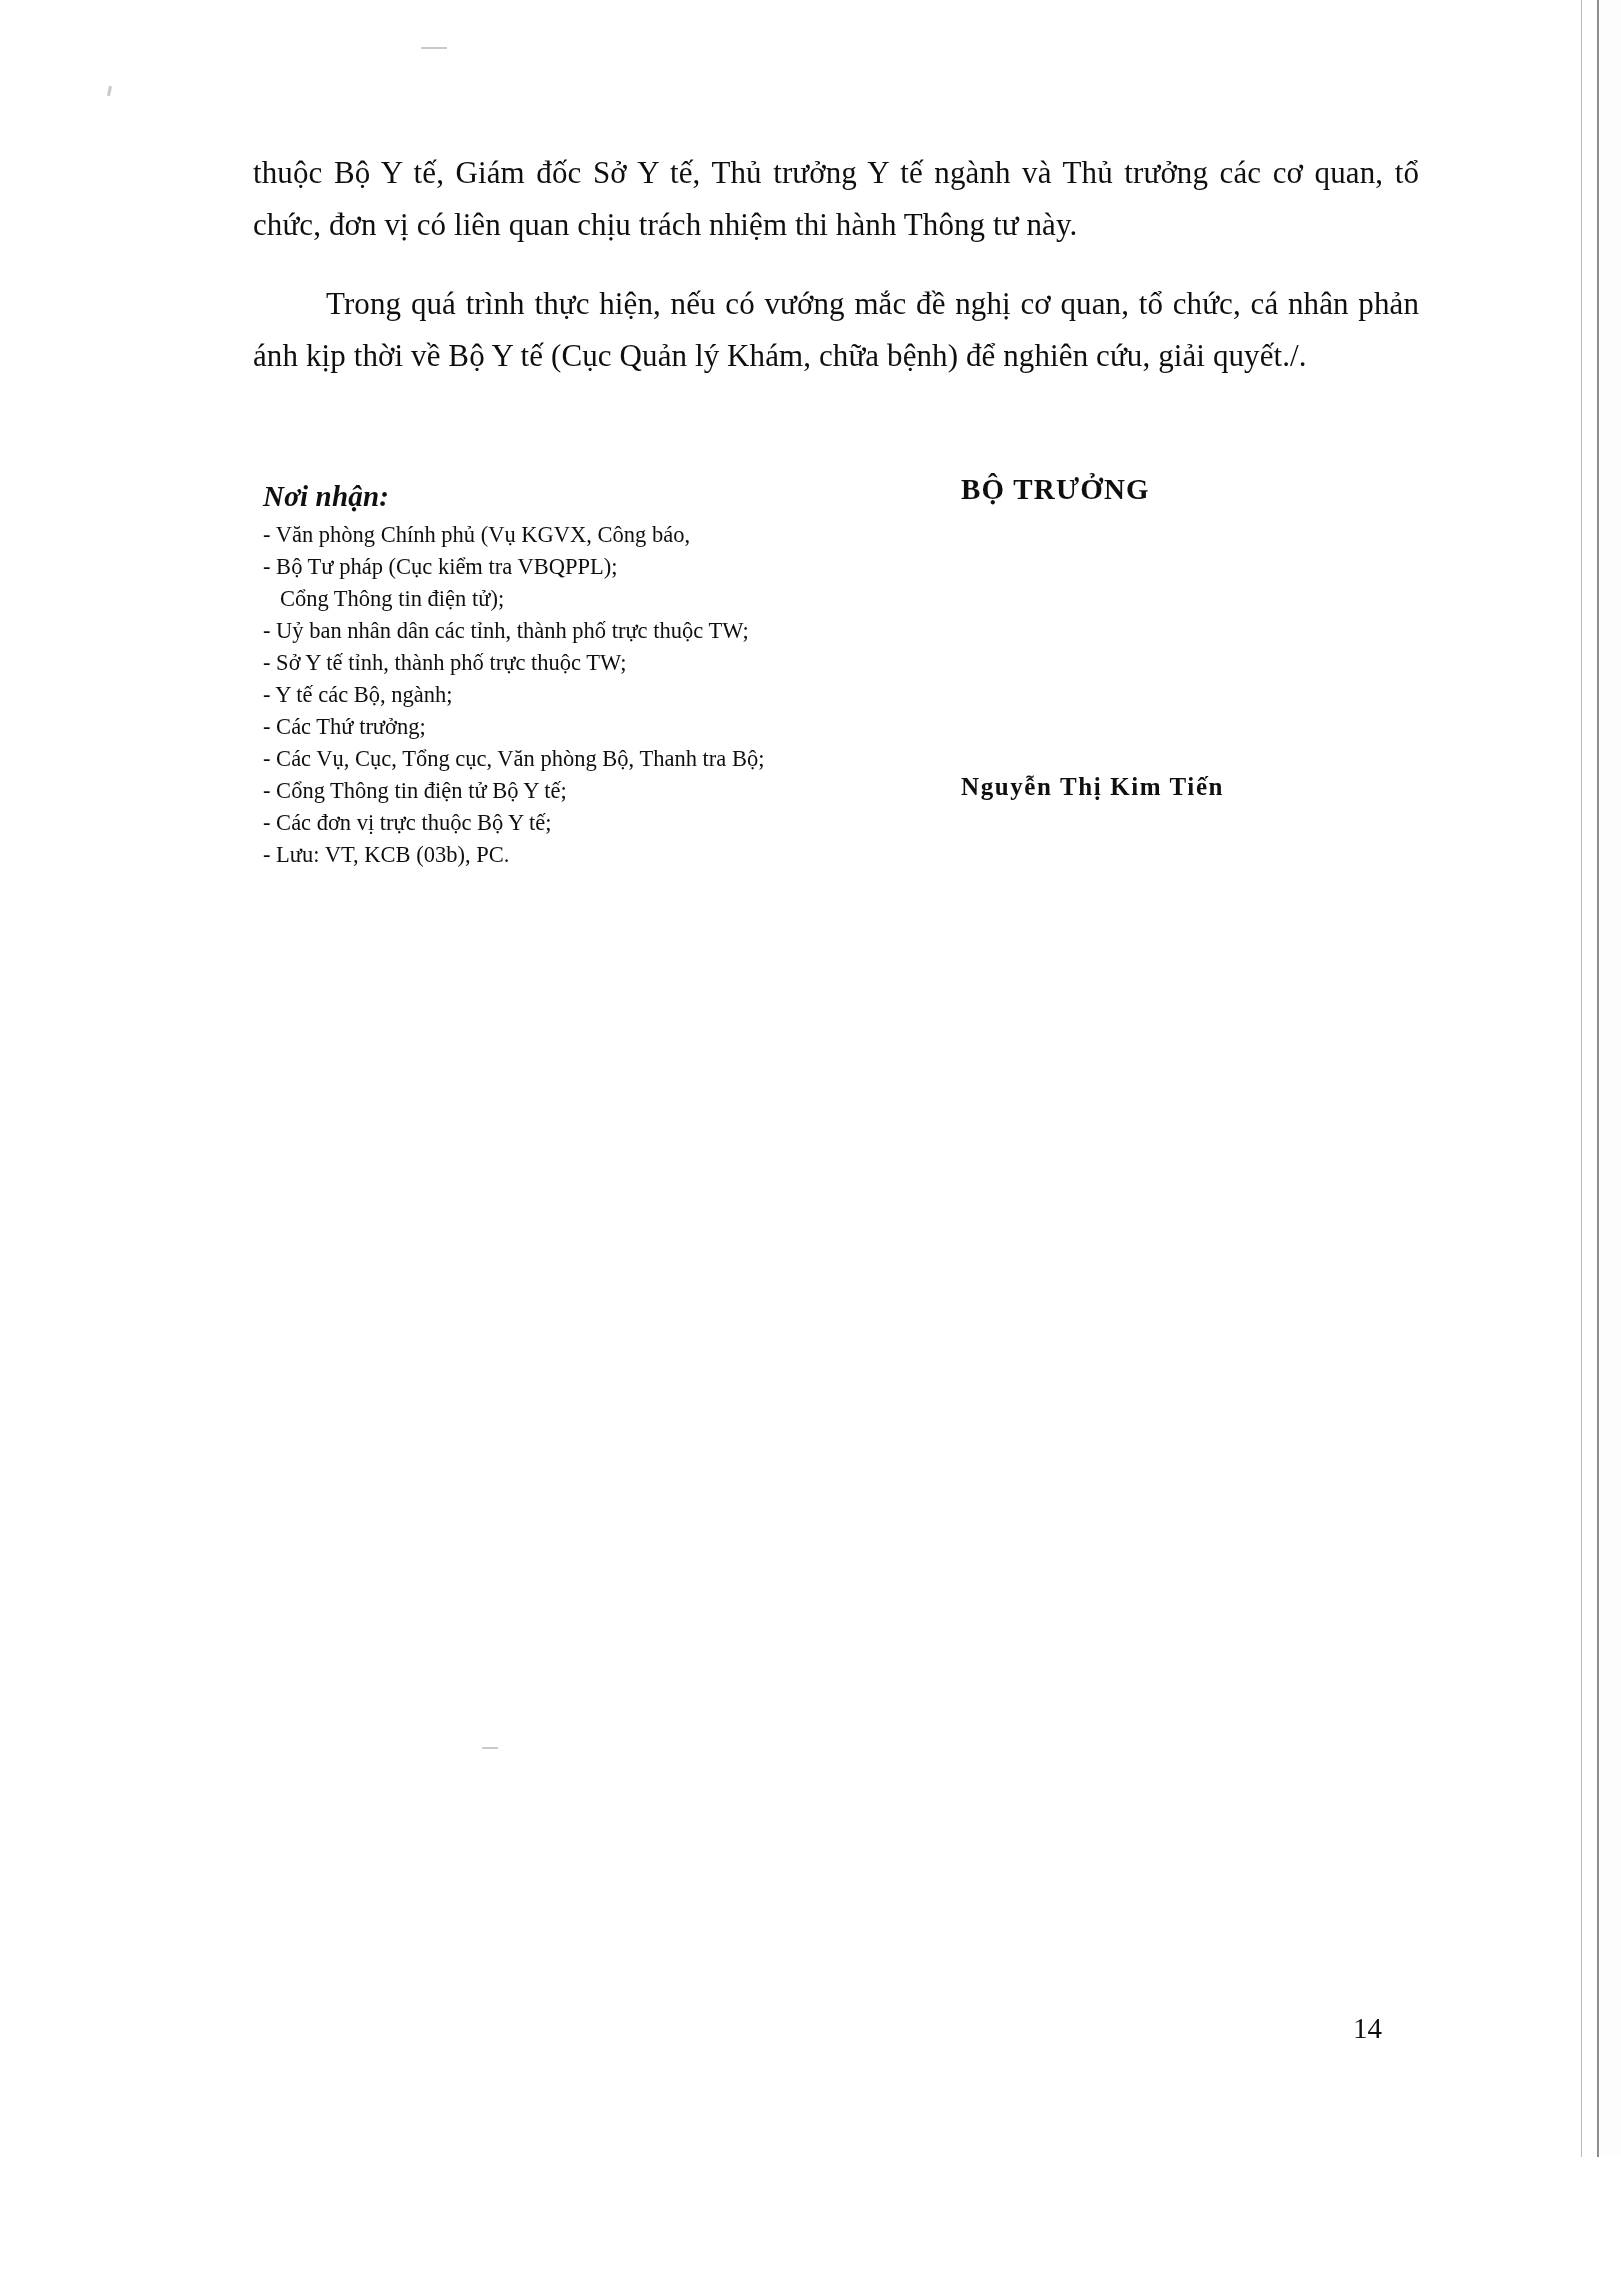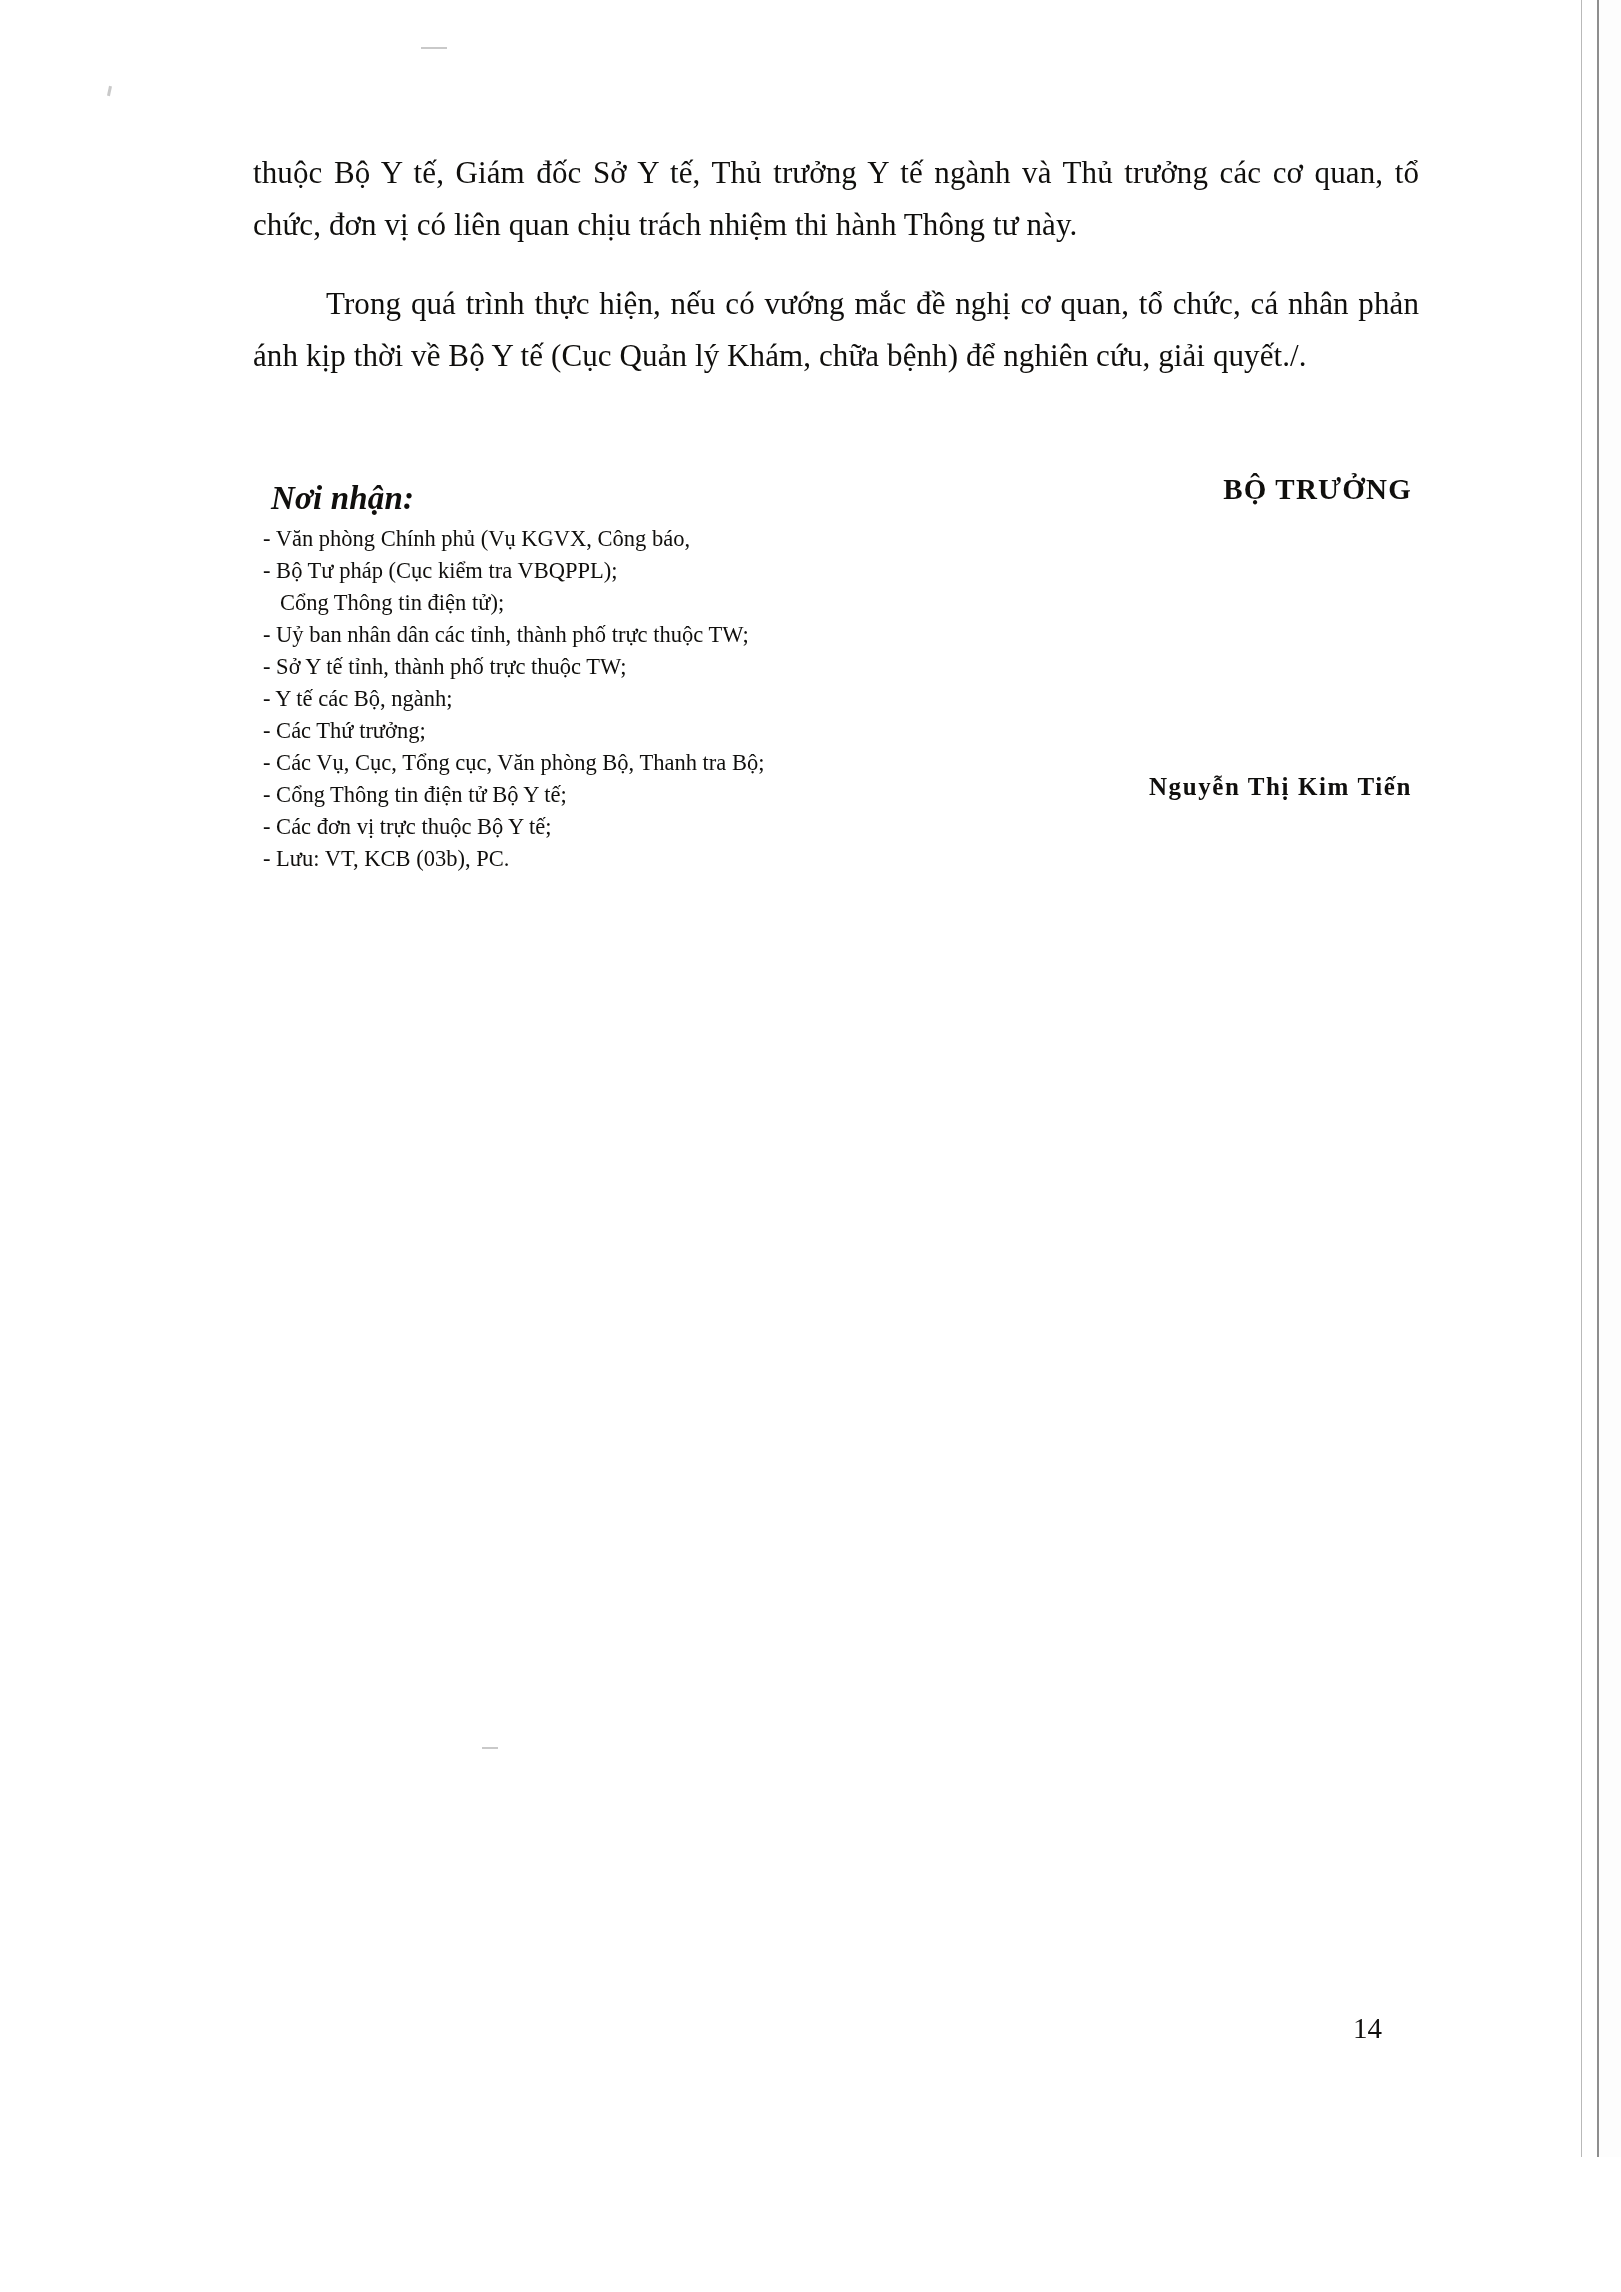--- a/index.html
+++ b/index.html
@@ -66,42 +66,41 @@
 
   .recipients {
     position: absolute;
     left: 263px;
     top: 480px;
     width: 667px;
   }
   .recipients-title {
     font-style: italic;
     font-weight: bold;
-    font-size: 33px;
+    font-size: 29px;
     margin-bottom: 5.9px;
     letter-spacing: 0.2px;
-    margin-left: 8px;
   }
   .recipients ul {
     list-style: none;
     margin: 0;
     padding: 0;
     font-size: 22.5px;
     line-height: 32px;
   }
   .recipients li {
     white-space: pre;
   }
 
   .signature {
     position: absolute;
     left: 961px;
     top: 473px;
     width: 451px;
-    text-align: right;
+    text-align: left;
   }
   .signature-role {
     font-weight: bold;
     font-size: 29px;
     letter-spacing: 1.2px;
   }
   .signature-name {
     margin-top: 267px;
     font-weight: bold;
     font-size: 25px;

